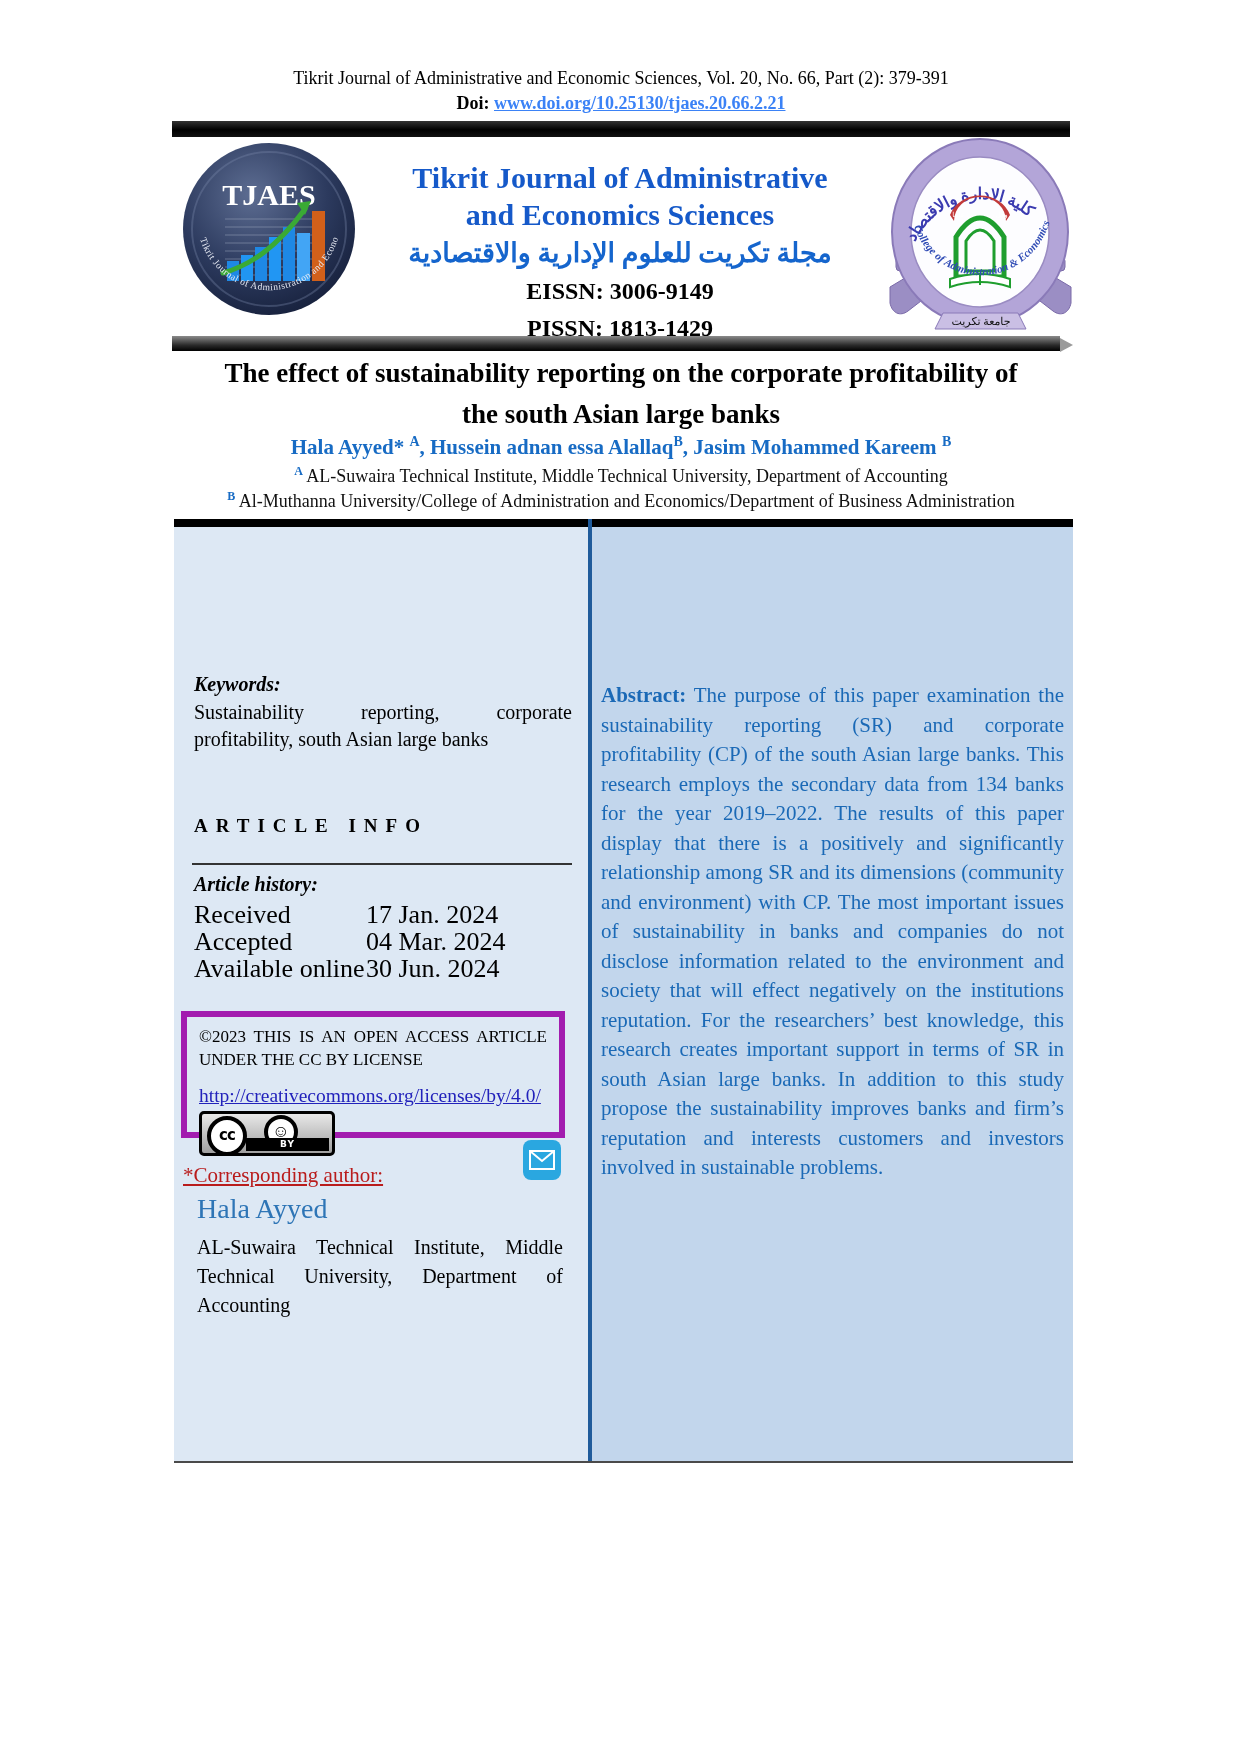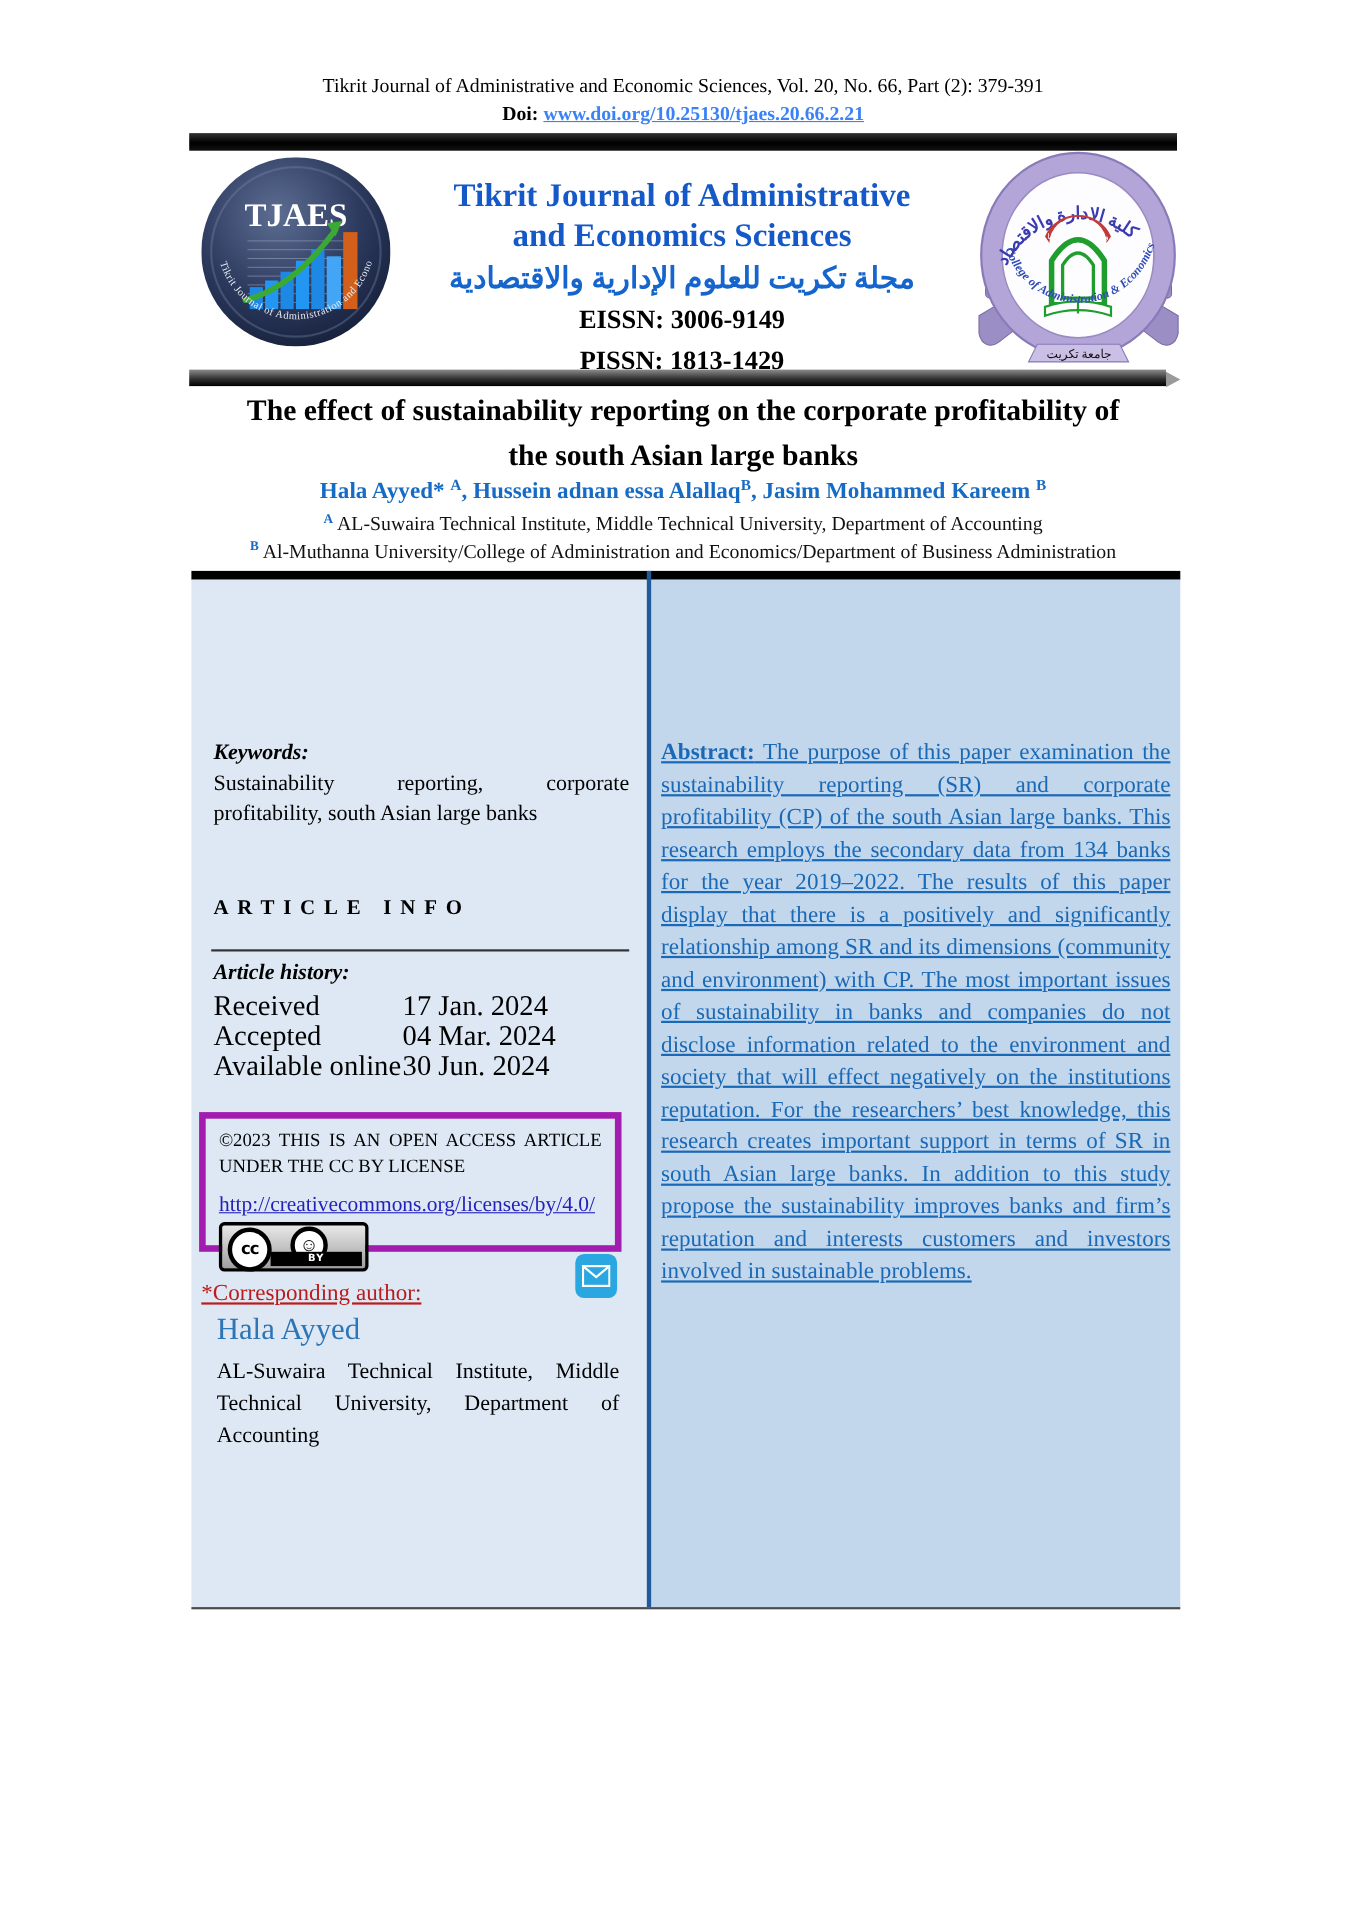--- a/index.html
+++ b/index.html
@@ -74,22 +74,22 @@
             text-align:center;line-height:13px;letter-spacing:1px;}
   .mail-icon{position:absolute;top:613px;left:349px;width:38px;height:40px;border-radius:8px;
              background:#2aa7e0;display:flex;align-items:center;justify-content:center;cursor:pointer;}
   .corr-label{position:absolute;top:636px;left:9px;font-size:21px;color:#b91c1c;
               text-decoration:underline;cursor:pointer;}
   .corr-name{position:absolute;top:666px;left:23px;font-size:28px;color:#2e75b6;}
   .corr-affil{position:absolute;top:706px;left:23px;width:366px;font-size:20px;
               line-height:29px;text-align:justify;}
 
   
-  .abstract{position:absolute;top:142px;left:9px;width:463px;font-size:21px;line-height:29.5px;
-            text-align:justify;color:#1a69b6;text-decoration:underline;}
+  .abstract{position:absolute;top:154px;left:9px;width:463px;font-size:21px;line-height:29.5px;
+            text-align:justify;color:#1a69b6;}
   .abs-label{font-weight:bold;}
 
   svg text{font-family:"Liberation Serif",serif;}
 </style>
 </head>
 <body>
 
 <div class="page">
 
   <div class="hdr-line1">Tikrit Journal of Administrative and Economic Sciences, Vol. 20, No. 66, Part (2): 379-391</div>

